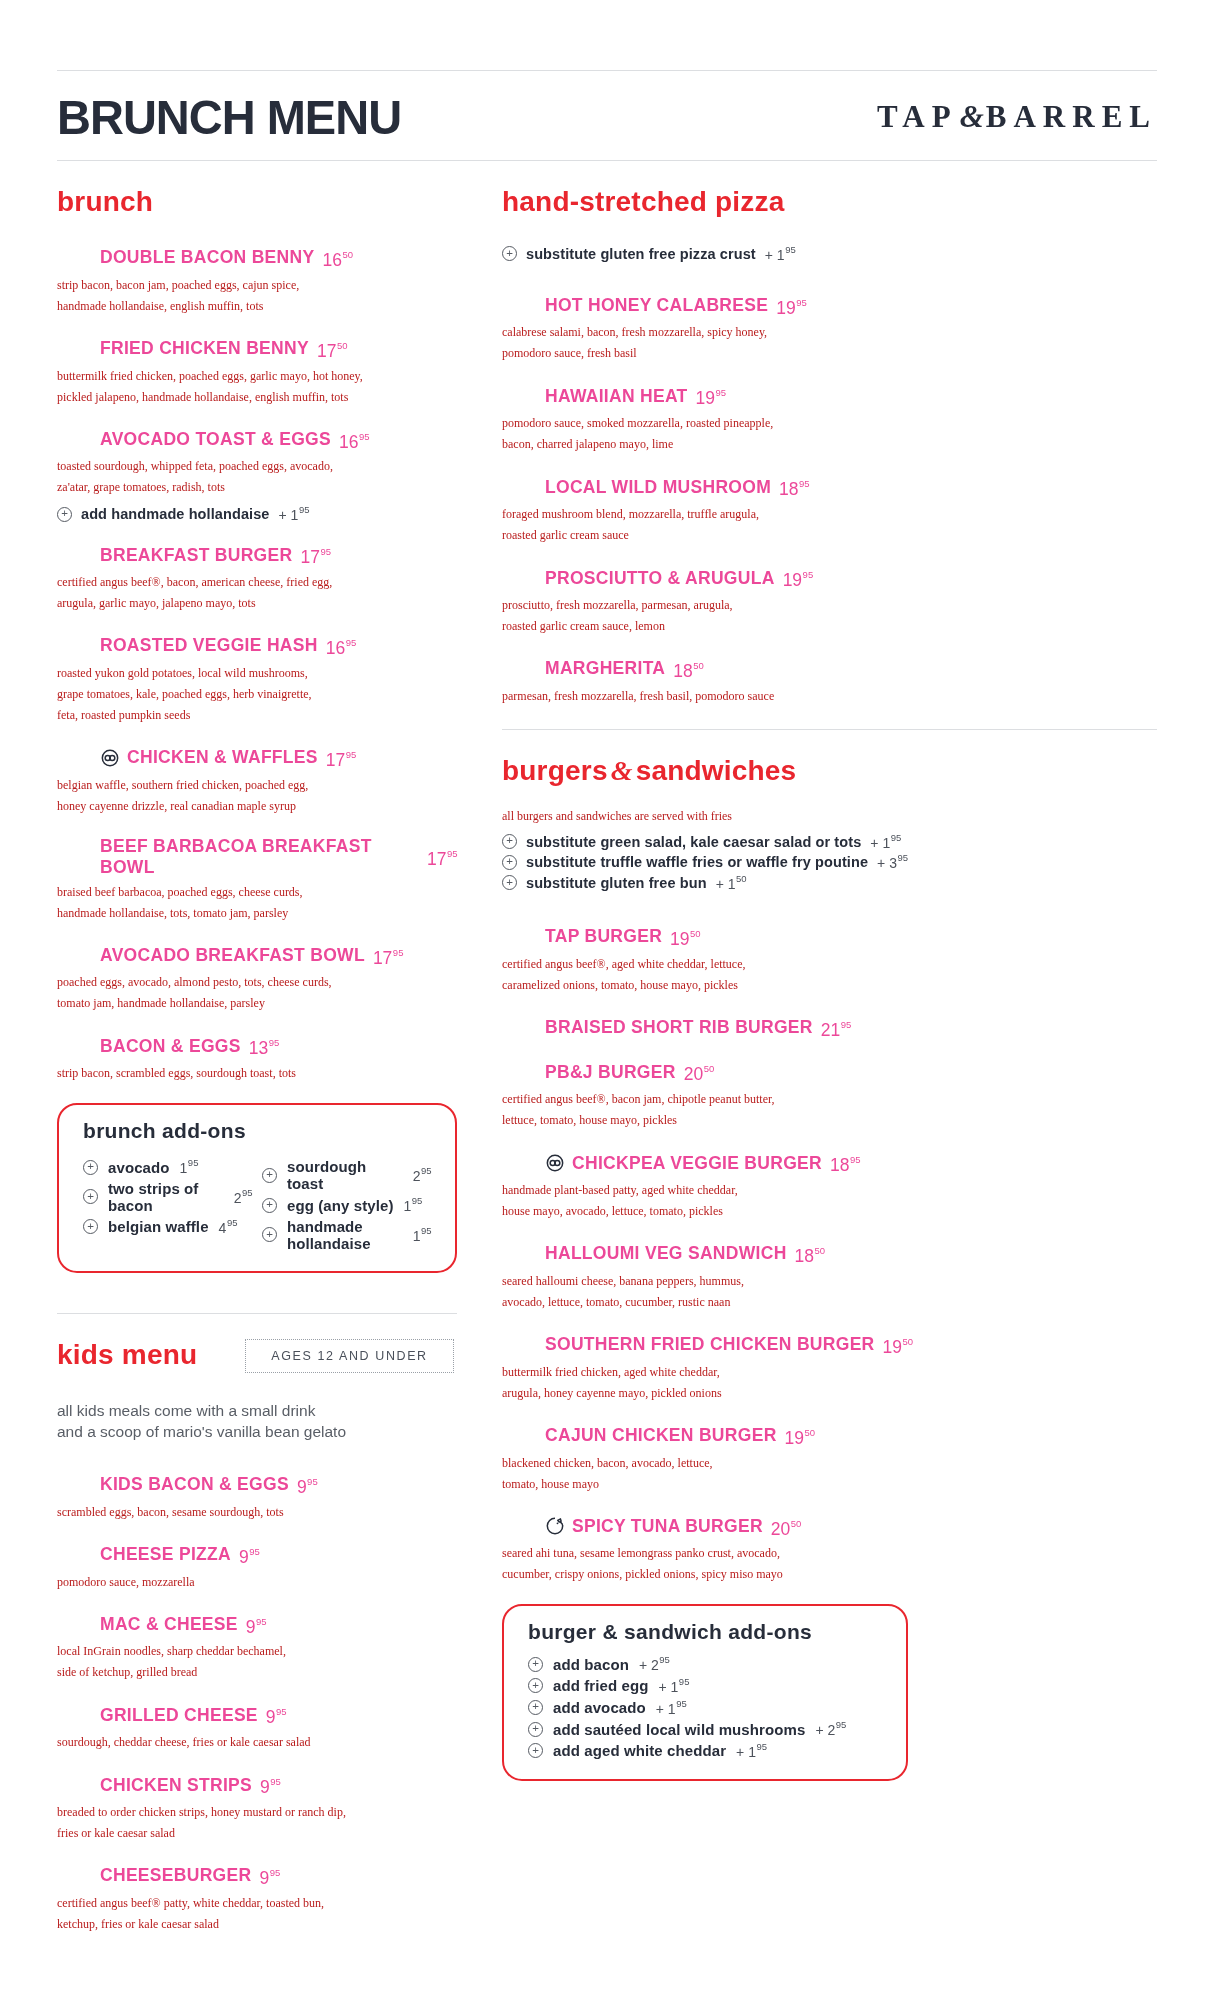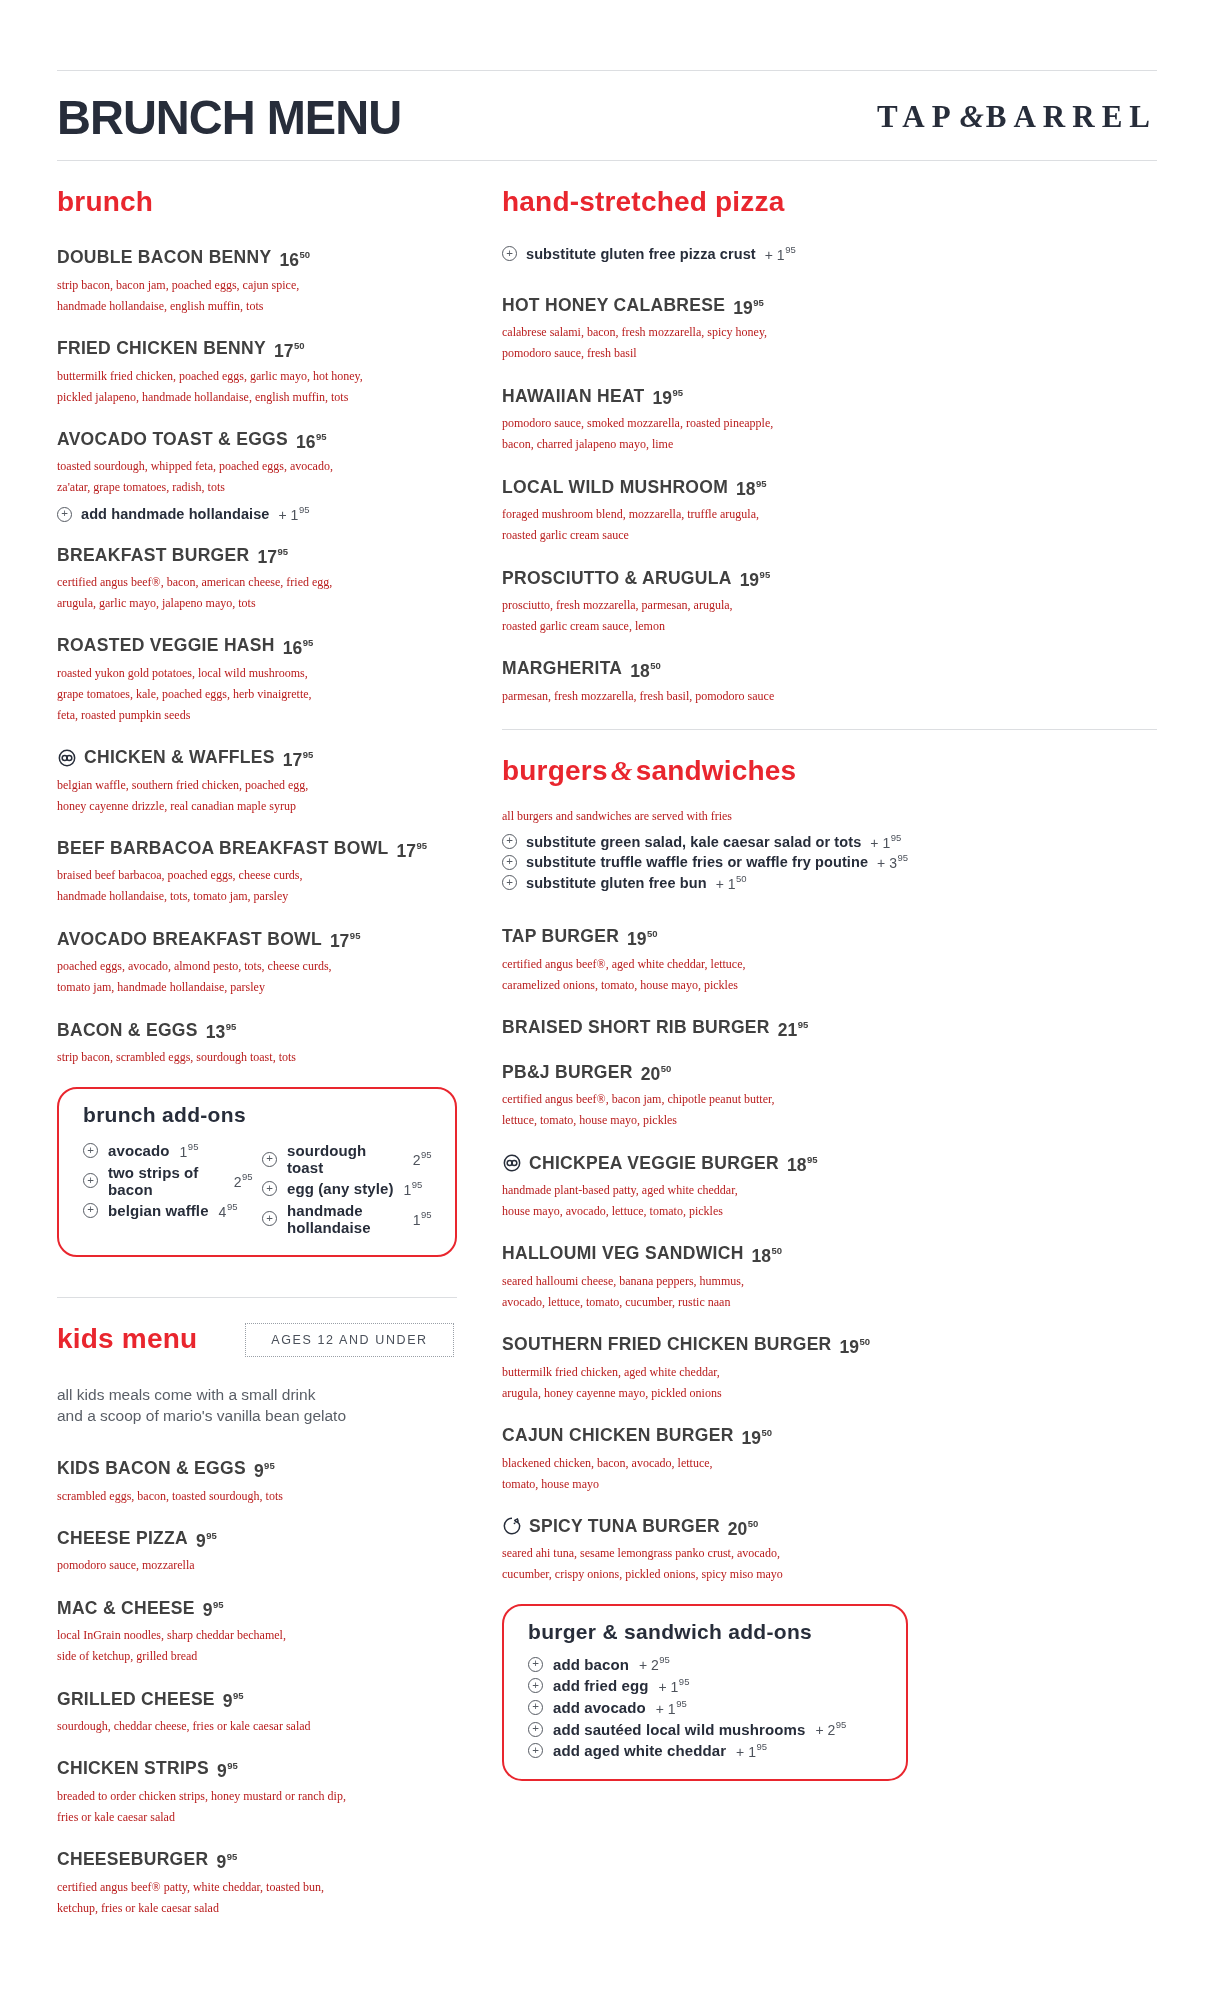--- a/index.html
+++ b/index.html
@@ -31,22 +31,22 @@
   .col-left  { width:400px; flex:none; }
   .col-right { flex:1; min-width:0; }
 
   .section-heading {
     color:#e9262e; font-size:28px; font-weight:800; letter-spacing:0.2px;
     line-height:34px; margin:24px 0 26px;
   }
   .section-heading .amp { font-family:"Liberation Serif", serif; font-style:italic; font-weight:700; margin:0 3px; }
 
   .item { margin-bottom:19px; }
-  .item-title { font-size:17.5px; font-weight:800; letter-spacing:0.3px; line-height:21px; color:#404040; display:flex; align-items:center; }
-  .price { font-weight:700; margin-left:8px; letter-spacing:0;text-align:right; }
+  .item-title { font-size:17.5px; font-weight:800; letter-spacing:0.3px; line-height:21px; color:#ec4899; display:flex; align-items:center;margin-left:43px; }
+  .price { font-weight:400; margin-left:8px; letter-spacing:0;text-align:right; }
   .price sup, .note-price sup, .addon-price sup { font-size:9.5px; position:relative; top:-1px; left:0.5px; }
   .desc { color:#b91c1c; font-size:12px; line-height:21px; margin-top:4px; white-space:pre-line;font-family:Liberation Serif, serif; }
 
   .note { display:flex; align-items:center; gap:9px; margin-top:7px; font-size:14.5px; color:#272d3a; }
   .note b { font-weight:700; letter-spacing:0.1px; }
   .note-price { color:#4d525b; font-weight:400; font-size:14px; }
 
   .plus {
     width:15px; height:15px; flex:none; border:1.2px solid #565b63; border-radius:50%;
     display:inline-flex; align-items:center; justify-content:center;
@@ -240,21 +240,21 @@
         <div class="badge">AGES 12 AND UNDER</div>
       </div>
       <div class="intro">all kids meals come with a small drink
 and a scoop of mario's vanilla bean gelato</div>
 
       <div class="item">
         <div class="item-title">
             <span>KIDS BACON &amp; EGGS</span>
             <span class="price"><span>9</span><sup>95</sup></span>
           </div>
-        <div class="desc">scrambled eggs, bacon, toasted sourdough, tots</div>
+        <div class="desc">scrambled eggs, bacon, sesame sourdough, tots</div>
       </div>
       <div class="item">
         <div class="item-title">
             <span>CHEESE PIZZA</span>
             <span class="price"><span>9</span><sup>95</sup></span>
           </div>
         <div class="desc">pomodoro sauce, mozzarella</div>
       </div>
       <div class="item">
         <div class="item-title">

